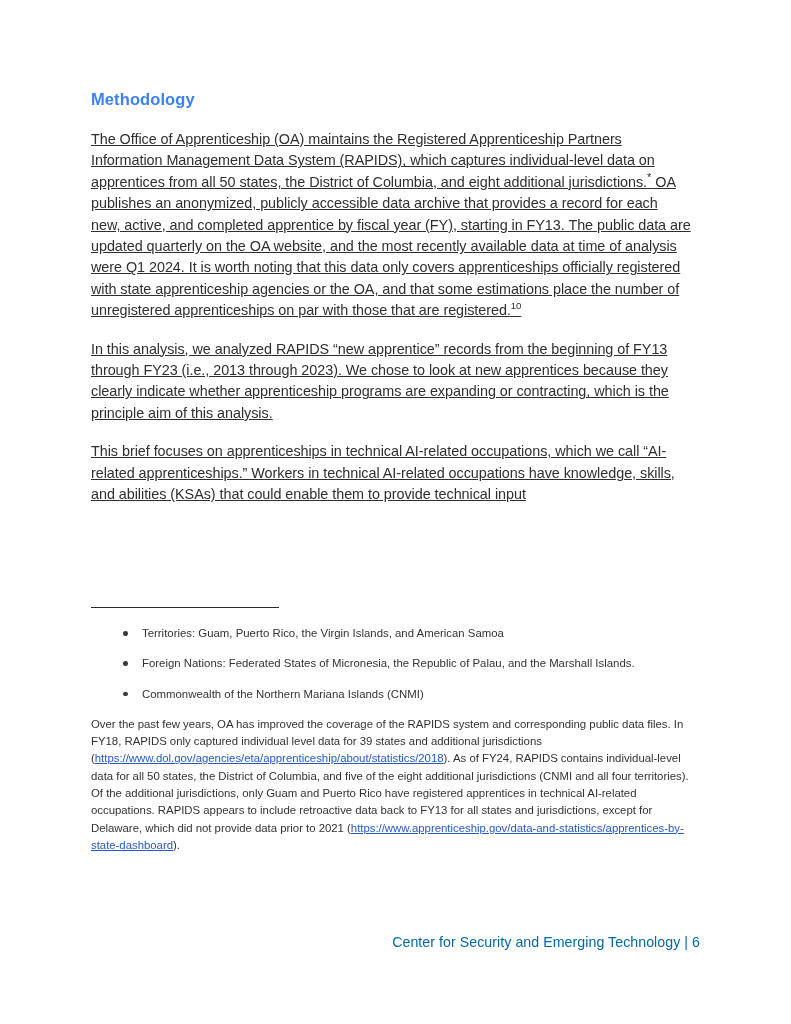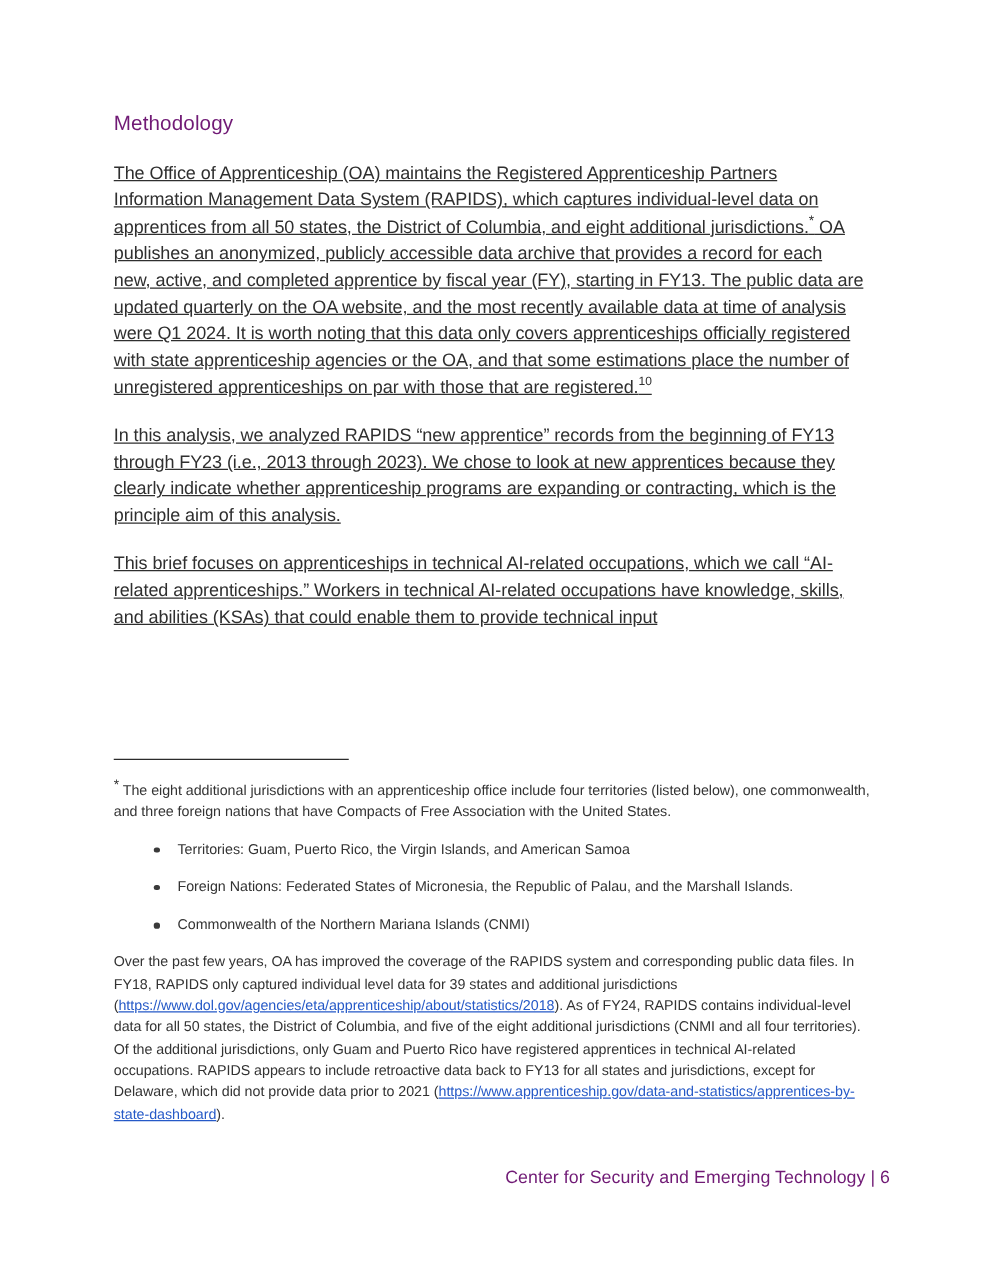--- a/index.html
+++ b/index.html
@@ -27,24 +27,24 @@
 
   
   .body-col {
     position: absolute;
     left: 91px;
     top: 88px;
     width: 600px;
   }
 
   .section-heading {
-    color: #701a75;
+    color: #3b82f6;
     font-size: 16.5px;
     line-height: 22px;
-    font-weight: 400;
+    font-weight: 700;
     letter-spacing: 0.1px;
     margin: 0 0 19px 0;
   }
 
   p.body-para {
     margin: 0 0 17px 0;
     font-size: 14.4px;
     line-height: 21.4px;
     color: #2f2f2f;
     letter-spacing: -0.05px;
@@ -112,27 +112,27 @@
   }
 
   a.fn-link {
     color: #2559c7;
     text-underline-offset: 1px;
   }
 
   
   .page-footer {
     position: absolute;
-    left: 12px;
+    left: 0;
     top: 932px;
     width: 700px;
     text-align: right;
     font-size: 14.2px;
     line-height: 20px;
-    color: #701a75;
+    color: #0369a1;
     letter-spacing: 0.05px;
   }
 </style>
 </head>
 <body>
 
 <div class="page">
 
   <div class="body-col">
 
@@ -145,23 +145,20 @@
     <p class="body-para">In this analysis, we analyzed RAPIDS “new apprentice” records from the beginning of FY13 through FY23 (i.e., 2013 through 2023). We chose to look at new apprentices because they clearly indicate whether apprenticeship programs are expanding or contracting, which is the principle aim of this analysis.</p>
 
     <p class="body-para">This brief focuses on apprenticeships in technical AI-related occupations, which we call “AI-related apprenticeships.” Workers in technical AI-related occupations have knowledge, skills, and abilities (KSAs) that could enable them to provide technical input</p>
 
   </div>
 
   <div class="footnote-block">
 
     <div class="fn-rule"></div>
 
-    <p class="fn-para">
-      <sup class="fn-star">*</sup><span> The eight additional jurisdictions with an apprenticeship office include four territories (listed below), one commonwealth, and three foreign nations that have Compacts of Free Association with the United States.</span>
-    </p>
 
     <ul class="fn-list">
       <li>
         <span class="bullet-dot"></span>
         <span>Territories: Guam, Puerto Rico, the Virgin Islands, and American Samoa</span>
       </li>
       <li>
         <span class="bullet-dot"></span>
         <span>Foreign Nations: Federated States of Micronesia, the Republic of Palau, and the Marshall Islands.</span>
       </li>

